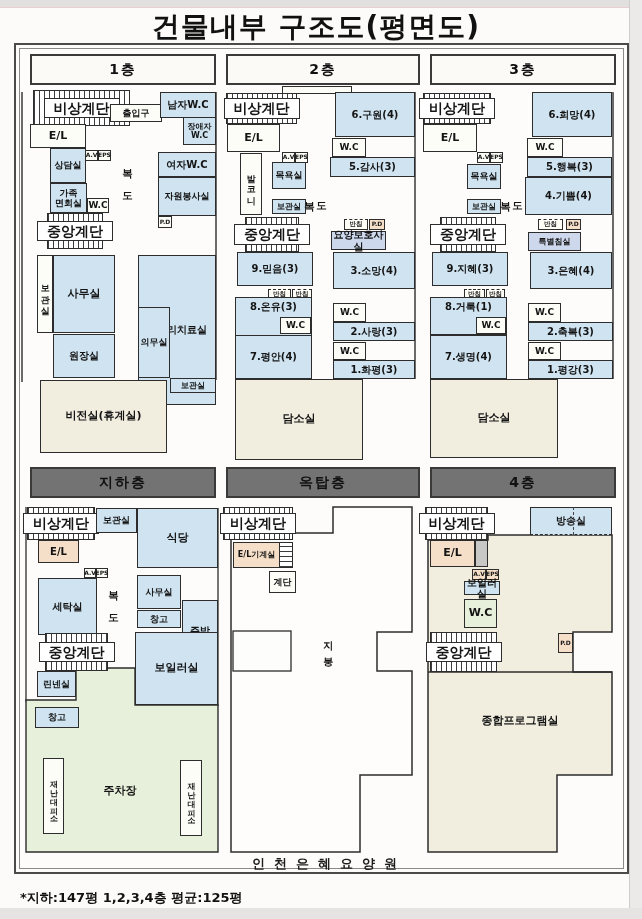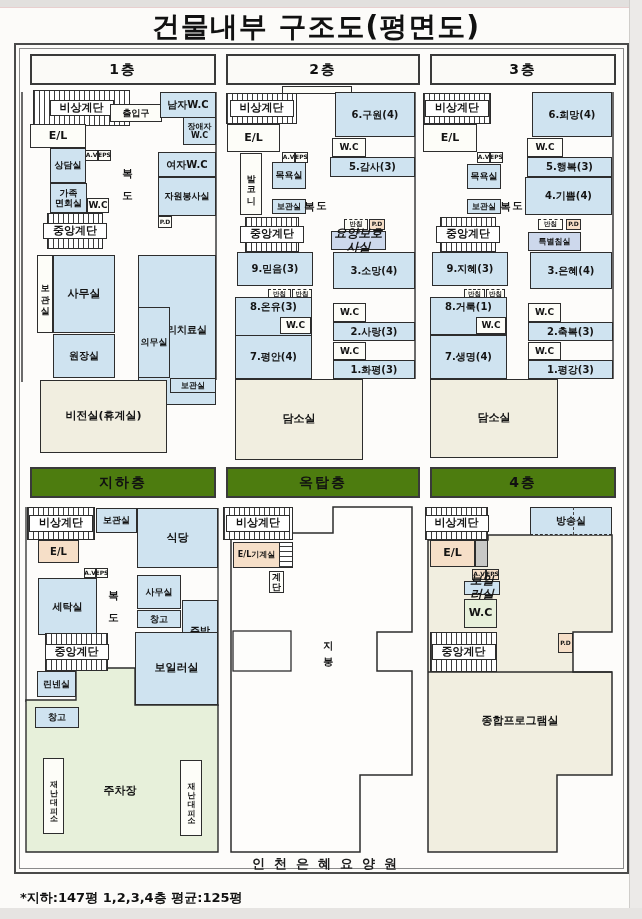--- a/index.html
+++ b/index.html
@@ -8,31 +8,31 @@
   html,body{margin:0;padding:0;}
   body{font-family:"DejaVu Sans","Liberation Sans",sans-serif;background:#fcfbf9;}
   .sheet{position:relative;width:642px;height:919px;background:#fcfbf9;overflow:hidden;}
   .scanband-top{position:absolute;left:0;top:0;width:642px;height:7px;background:#e2e0de;border-bottom:1px solid #e8cfcf;}
   .scanband-right{position:absolute;right:0;top:0;width:12px;height:919px;background:#eceae8;border-left:1px solid #d0cecb;}
   .scanband-bottom{position:absolute;left:0;bottom:0;width:642px;height:11px;background:#e6e4e2;}
   .title{position:absolute;left:0;right:10px;top:8px;text-align:center;font-size:28px;font-weight:800;color:#111;letter-spacing:1px;}
   .title span{border-bottom:3px solid #111;padding:0 6px 1px 6px;}
   .frame{position:absolute;left:14px;top:43px;width:611px;height:827px;border:2.5px solid #4a4a4a;outline:1px solid #8a8a8a;outline-offset:-6px;background:#fdfcfa;}
   .hdr{position:absolute;border:2px solid #3a3a3a;background:#fbfaf7;display:flex;align-items:center;justify-content:center;font-size:14px;font-weight:700;color:#111;letter-spacing:2px;}
-  .hdr2{background:#4d7c0f;}
+  .hdr2{background:#737373;}
   .r{position:absolute;box-sizing:border-box;border:1.4px solid #2d2d2d;display:flex;align-items:center;justify-content:center;text-align:center;font-weight:700;color:#141414;font-size:10px;line-height:1.15;white-space:pre-line;}
   .blue{background:var(--blue);} .cream{background:var(--cream);} .wt{background:#fdfdf8;}
   .grn{background:var(--green);} .pk{background:var(--pink);} .lav{background:var(--lav);} .gray{background:#c8c8c6;}
-  .f6{font-size:6px;} .f7{font-size:12px;font-style:italic;} .f8{font-size:8px;} .f9{font-size:9px;} .f11{font-size:11px;}
+  .f6{font-size:6px;} .f7{font-size:10px;} .f8{font-size:8px;} .f9{font-size:9px;} .f11{font-size:11px;}
   .pt{align-items:flex-start;padding-top:3px;}
   .v{writing-mode:vertical-lr;text-orientation:upright;letter-spacing:2px;}
   .lbl-only{border:none;background:transparent;}
   .cor{letter-spacing:13px;font-size:10.5px;}
   .stair{background:repeating-linear-gradient(90deg,#3c3c3c 0 1px,transparent 1px 5px);background-color:#fff;}
-  .slbl{background:#fff;border:1.4px solid #2d2d2d;padding:1px 9px;font-size:11px;font-weight:700;white-space:nowrap;}
+  .slbl{background:#fff;border:1.4px solid #2d2d2d;padding:1px 9px;font-size:14px;font-weight:700;white-space:nowrap;}
   .treads{background:repeating-linear-gradient(0deg,#3c3c3c 0 1px,transparent 1px 5px);background-color:#fff;border:1.3px solid #2d2d2d;border-left:none;}
   .banchim{border:1.1px solid #2d2d2d;border-top:1.2px dashed #2d2d2d;background:#fdfdf6;font-size:6.5px;}
   .stamp{position:absolute;left:252px;top:855px;font-size:13px;font-weight:800;letter-spacing:9px;color:#1c1c1c;z-index:5;}
   .fn{position:absolute;left:20px;font-size:13px;font-weight:700;color:#111;z-index:5;}
   svg.lines{position:absolute;left:0;top:0;z-index:0;}
   .r,.hdr,.cor-abs{z-index:1;}
 </style>
 </head>
 <body>
 
@@ -180,21 +180,21 @@
   <div class="r blue f9" style="left:37px;top:671px;width:39px;height:26px">린넨실</div>
   <div class="r blue f11" style="left:135px;top:632px;width:83px;height:73px">보일러실</div>
   <div class="r blue f9" style="left:35px;top:707px;width:44px;height:21px">창고</div>
   <div class="r wt v f8" style="left:43px;top:758px;width:21px;height:76px;letter-spacing:1px">재난대피소</div>
   <div class="r wt v f8" style="left:180px;top:760px;width:22px;height:76px;letter-spacing:1px">재난대피소</div>
   <div class="r lbl-only f11" style="left:90px;top:782px;width:60px;height:18px">주차장</div>
 
   <div class="r stair" style="left:223px;top:507px;width:70px;height:33px"><span class="slbl">비상계단</span></div>
   <div class="r pk f8" style="left:233px;top:542px;width:47px;height:26px">E/L기계실</div>
   <div class="r treads" style="left:280px;top:542px;width:13px;height:26px"></div>
-  <div class="r wt f9" style="left:269px;top:571px;width:15px;height:22px">계단</div>
+  <div class="r wt f9" style="left:269px;top:571px;width:27px;height:22px">계단</div>
   <div class="r lbl-only v" style="left:320px;top:633px;width:16px;height:34px;letter-spacing:6px">지붕</div>
 
   <div class="r blue" style="left:530px;top:507px;width:82px;height:28px;border-bottom:1.4px dashed #2d2d2d">방송실</div>
   <div class="r lbl-only" style="left:573px;top:507px;width:0;height:28px;border-left:1.2px dashed #444"></div>
   <div class="r stair" style="left:425px;top:507px;width:63px;height:33px"><span class="slbl">비상계단</span></div>
   <div class="r pk f11" style="left:430px;top:540px;width:45px;height:27px">E/L</div>
   <div class="r gray" style="left:475px;top:540px;width:13px;height:27px"></div>
   <div class="r pk f6" style="left:472px;top:569px;width:14px;height:11px">A.V</div>
   <div class="r pk f6" style="left:486px;top:569px;width:13px;height:11px">EPS</div>
   <div class="r blue f7" style="left:464px;top:581px;width:36px;height:14px">보일러실</div>

